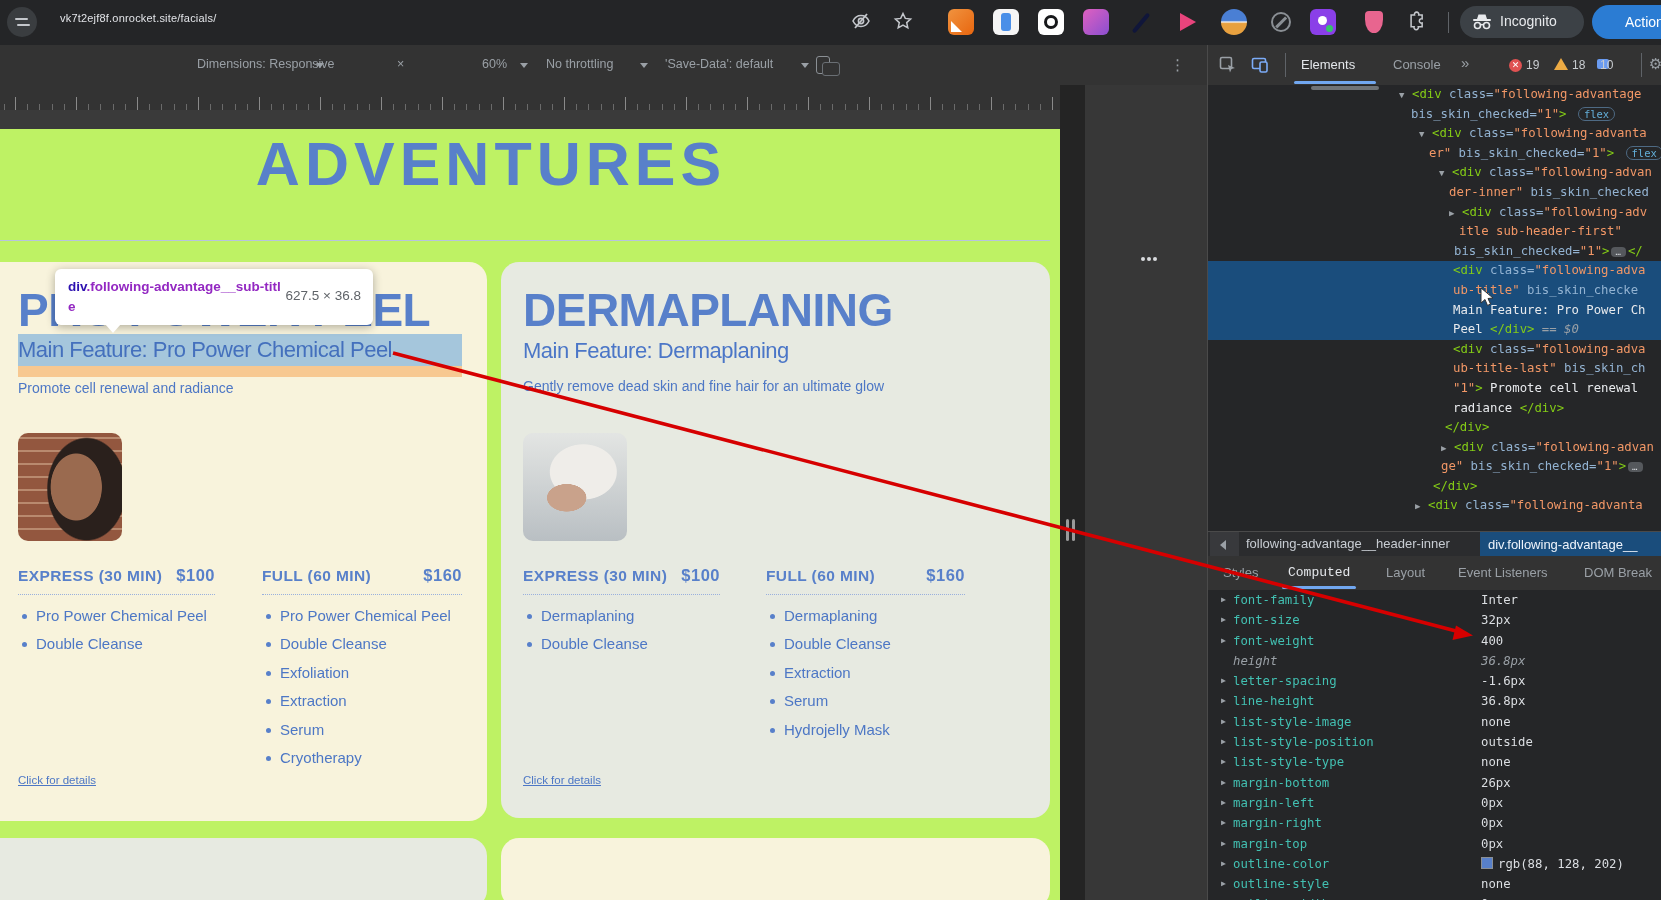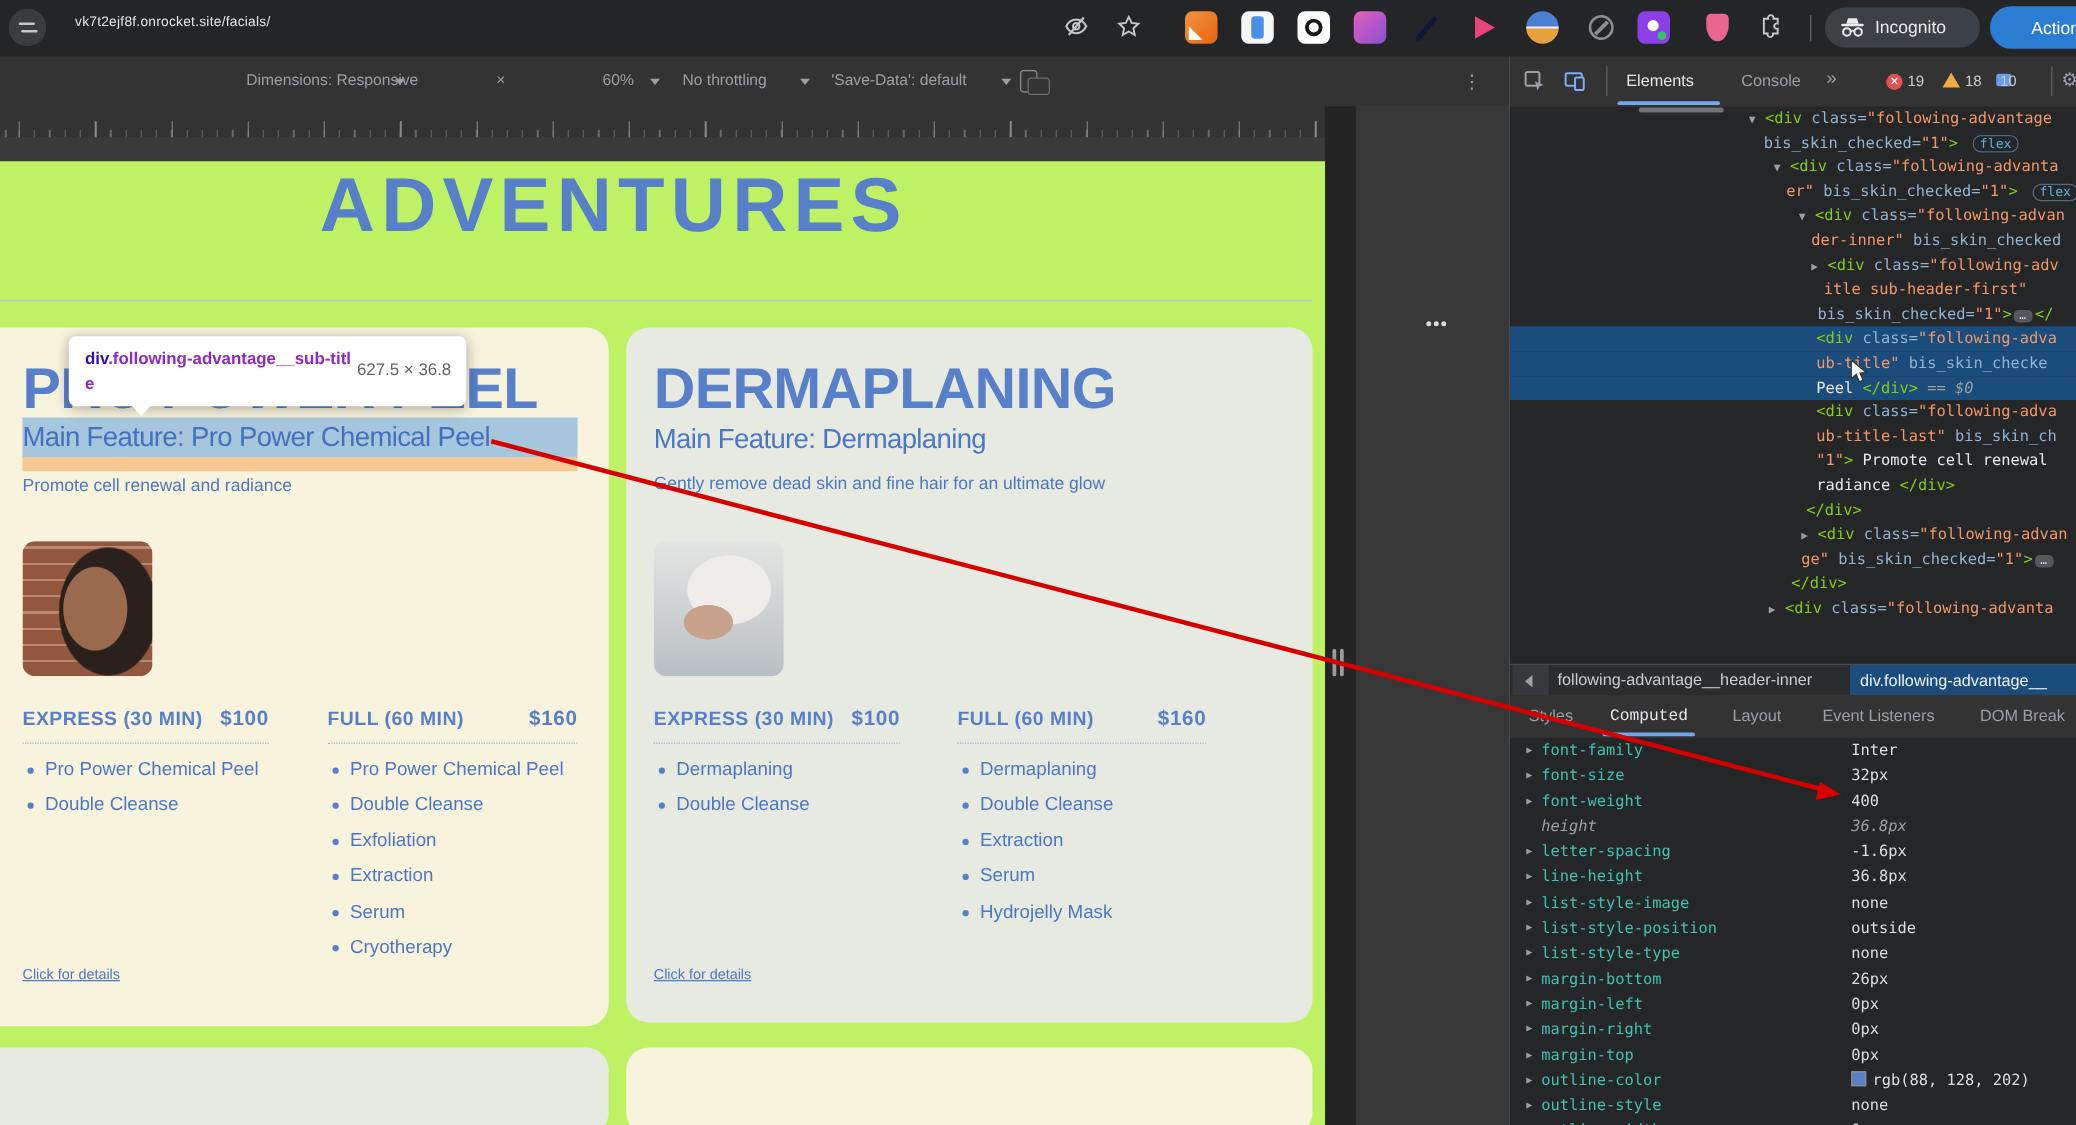--- a/index.html
+++ b/index.html
@@ -329,20 +329,21 @@
       <div class="tree-line" style="padding-left: 203px;"><span class="sg-n">bis_skin_checked=</span><span class="sg-v">"1"</span><span class="sg-t">&gt; </span><span class="badge-flex">flex</span></div>
       <div class="tree-line" style="padding-left: 211px;"><span class="sg-a">▼</span><span class="sg-t">&lt;div</span><span class="sg-n"> class=</span><span class="sg-v">"following-advanta</span></div>
       <div class="tree-line" style="padding-left: 221px;"><span class="sg-v">er"</span><span class="sg-n"> bis_skin_checked=</span><span class="sg-v">"1"</span><span class="sg-t">&gt; </span><span class="badge-flex">flex</span></div>
       <div class="tree-line" style="padding-left: 231px;"><span class="sg-a">▼</span><span class="sg-t">&lt;div</span><span class="sg-n"> class=</span><span class="sg-v">"following-advan</span></div>
       <div class="tree-line" style="padding-left: 241px;"><span class="sg-v">der-inner"</span><span class="sg-n"> bis_skin_checked</span></div>
       <div class="tree-line" style="padding-left: 241px;"><span class="sg-a">▶</span><span class="sg-t">&lt;div</span><span class="sg-n"> class=</span><span class="sg-v">"following-adv</span></div>
       <div class="tree-line" style="padding-left: 251px;"><span class="sg-v">itle sub-header-first"</span></div>
       <div class="tree-line" style="padding-left: 246px;"><span class="sg-n">bis_skin_checked=</span><span class="sg-v">"1"</span><span class="sg-t">&gt;</span><span class="badge-more">…</span><span class="sg-t">&lt;/</span></div>
       <div class="tree-line sel" style="padding-left: 245px;"><span class="sg-t">&lt;div</span><span class="sg-n"> class=</span><span class="sg-v">"following-adva</span></div>
       <div class="tree-line sel" style="padding-left: 245px;"><span class="sg-v">ub-title"</span><span class="sg-n"> bis_skin_checke</span></div>
+      <div class="tree-line sel" style="padding-left: 245px;"><span class="sg-x">Main Feature: Pro Power Ch</span></div>
       <div class="tree-line sel" style="padding-left: 245px;"><span class="sg-x">Peel </span><span class="sg-t">&lt;/div&gt;</span><span class="sg-e"> == $0</span></div>
       <div class="tree-line" style="padding-left: 245px;"><span class="sg-t">&lt;div</span><span class="sg-n"> class=</span><span class="sg-v">"following-adva</span></div>
       <div class="tree-line" style="padding-left: 245px;"><span class="sg-v">ub-title-last"</span><span class="sg-n"> bis_skin_ch</span></div>
       <div class="tree-line" style="padding-left: 245px;"><span class="sg-v">"1"</span><span class="sg-t">&gt;</span><span class="sg-x"> Promote cell renewal</span></div>
       <div class="tree-line" style="padding-left: 245px;"><span class="sg-x">radiance </span><span class="sg-t">&lt;/div&gt;</span></div>
       <div class="tree-line" style="padding-left: 237px;"><span class="sg-t">&lt;/div&gt;</span></div>
       <div class="tree-line" style="padding-left: 233px;"><span class="sg-a">▶</span><span class="sg-t">&lt;div</span><span class="sg-n"> class=</span><span class="sg-v">"following-advan</span></div>
       <div class="tree-line" style="padding-left: 233px;"><span class="sg-v">ge"</span><span class="sg-n"> bis_skin_checked=</span><span class="sg-v">"1"</span><span class="sg-t">&gt;</span><span class="badge-more">…</span></div>
       <div class="tree-line" style="padding-left: 225px;"><span class="sg-t">&lt;/div&gt;</span></div>
       <div class="tree-line" style="padding-left: 207px;"><span class="sg-a">▶</span><span class="sg-t">&lt;div</span><span class="sg-n"> class=</span><span class="sg-v">"following-advanta</span></div>

